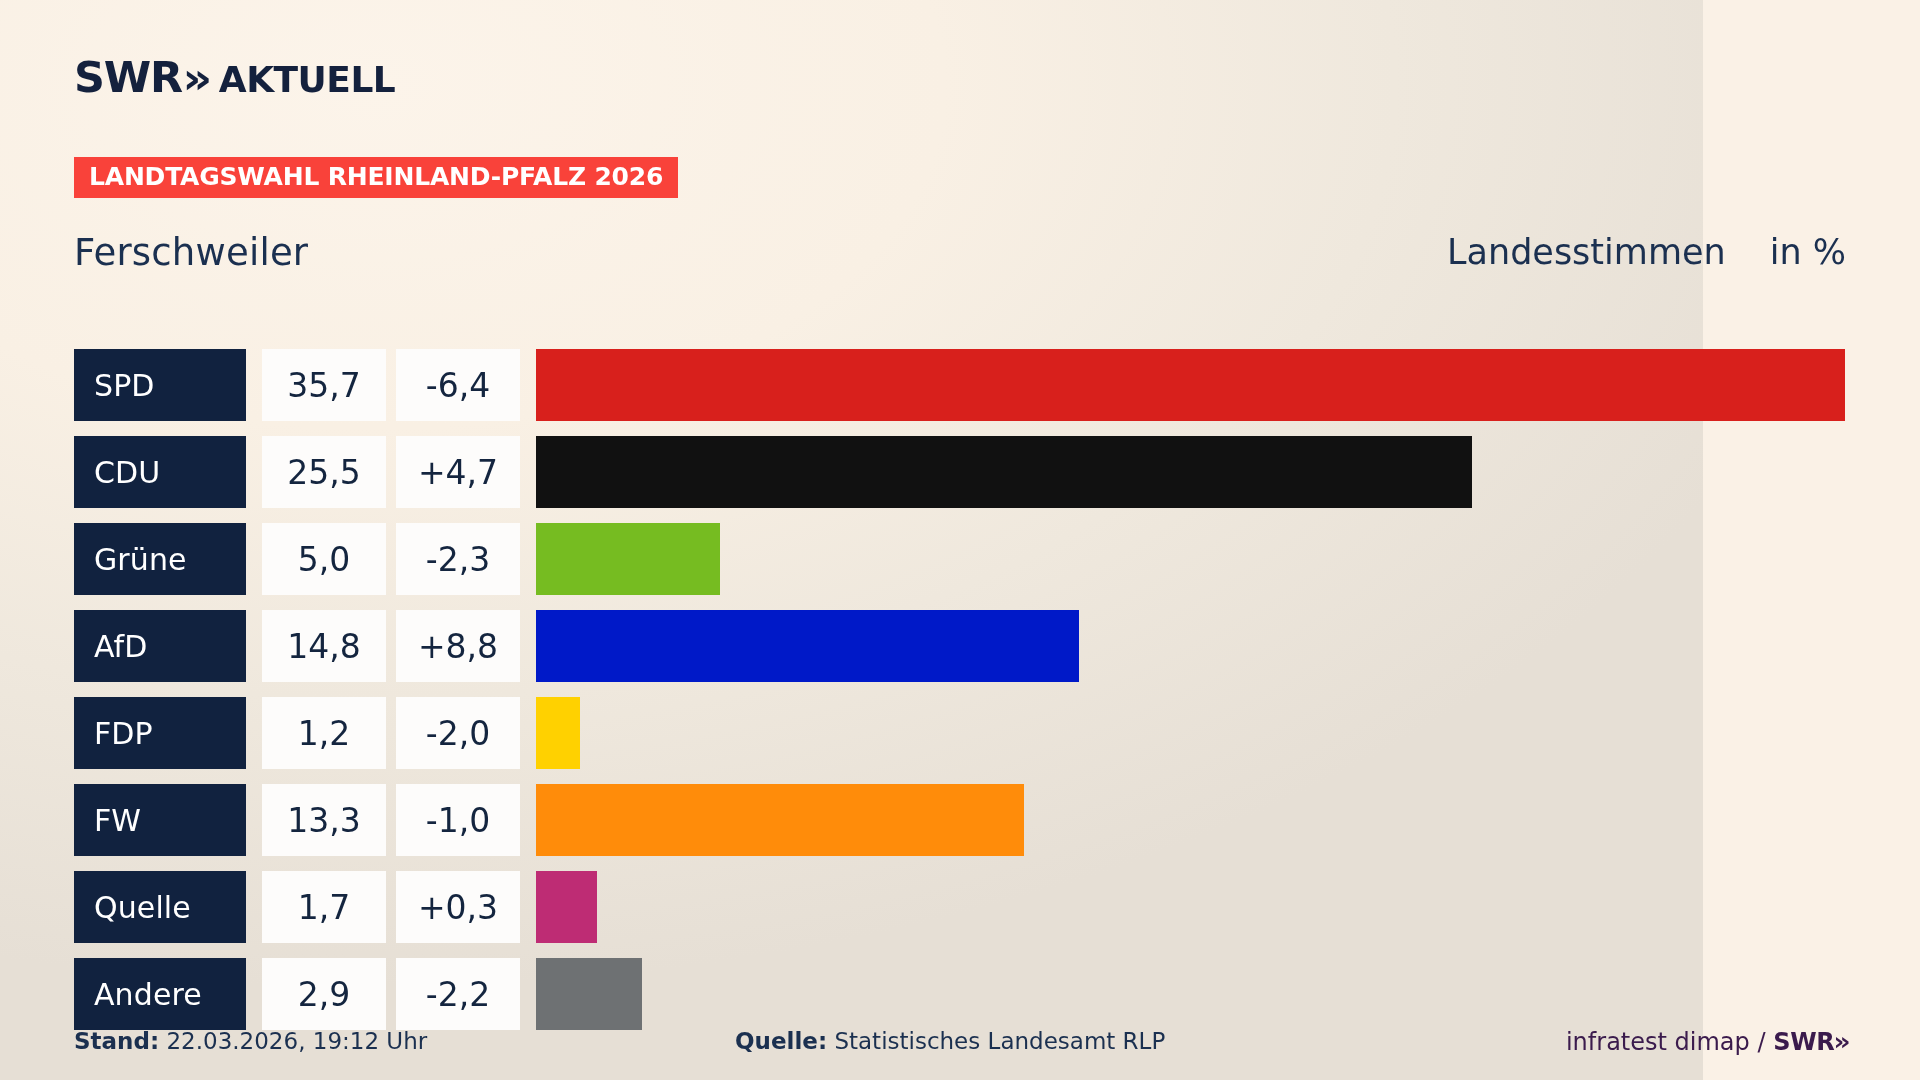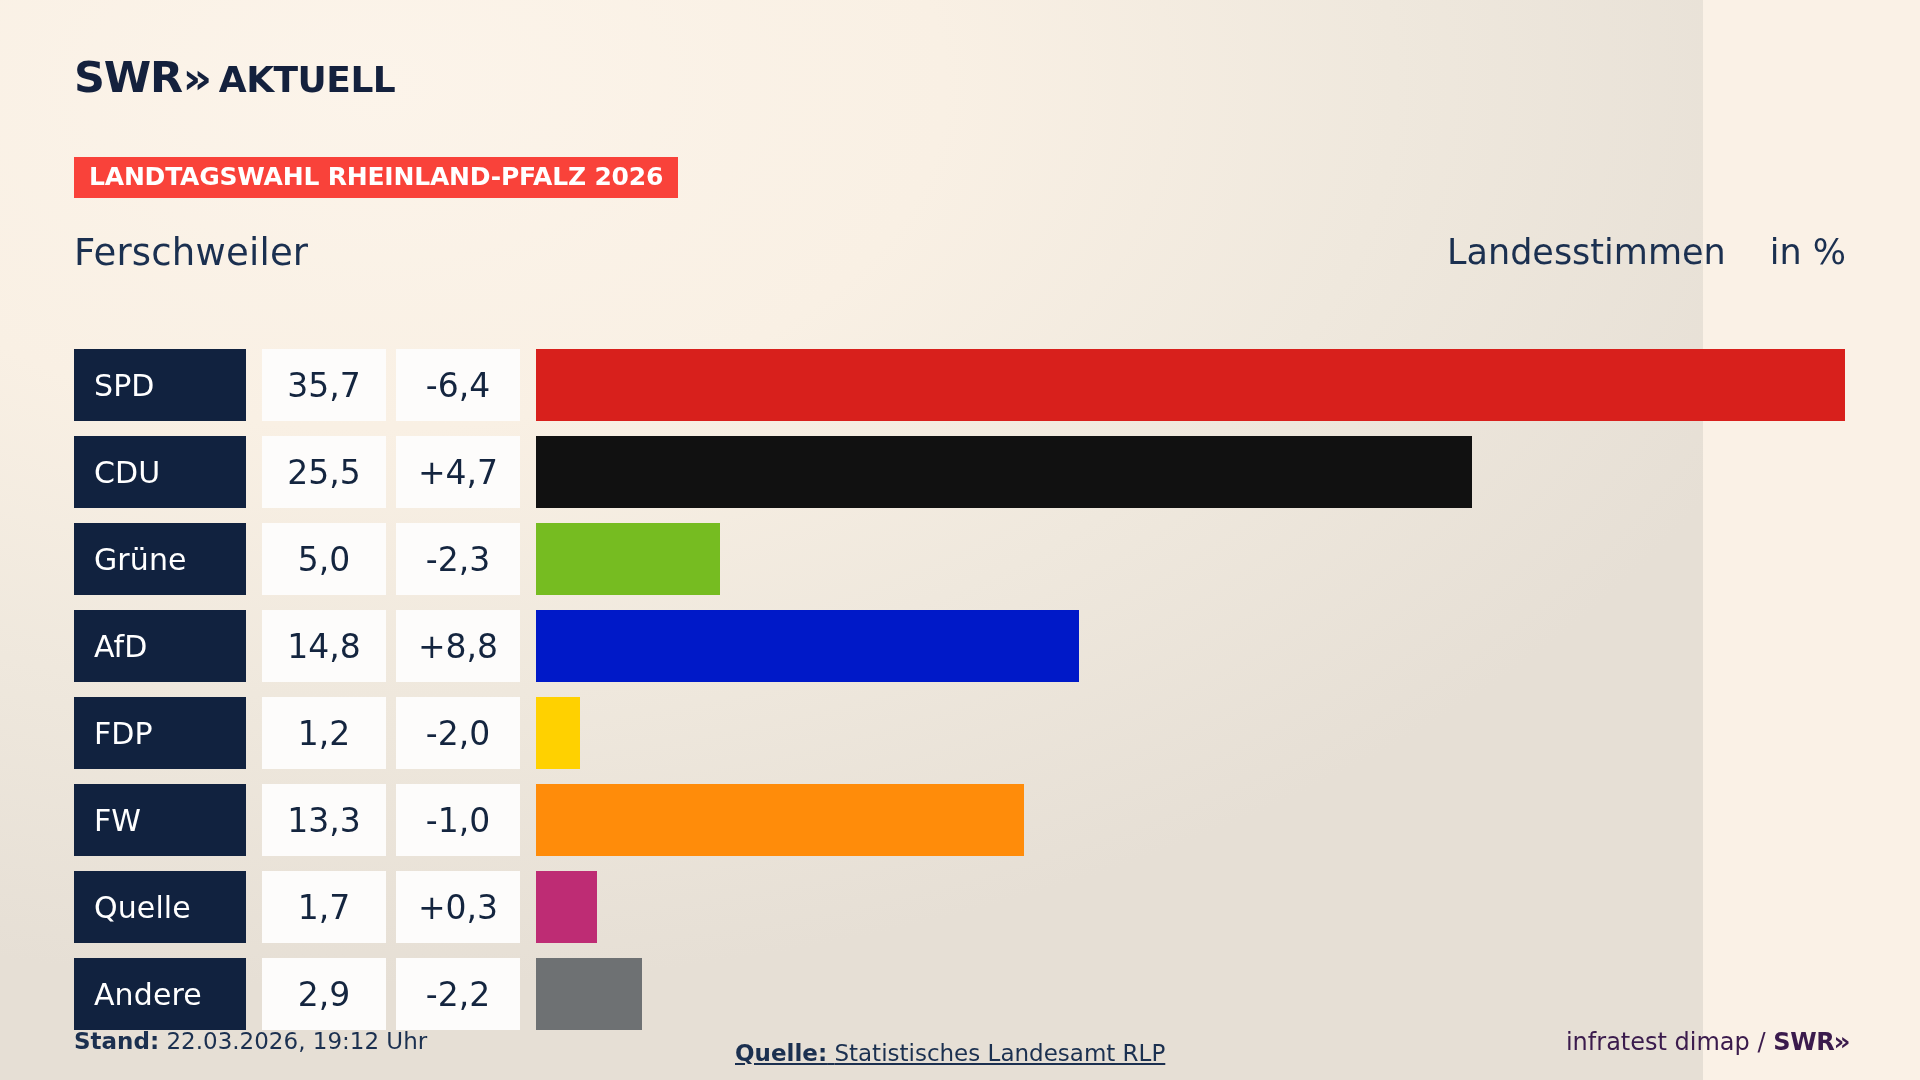--- a/index.html
+++ b/index.html
@@ -155,23 +155,22 @@
   }
   .foot-left {
     position: absolute;
     left: 74px;
     top: 0;
     white-space: nowrap;
   }
   .foot-mid {
     position: absolute;
     left: 735px;
-    top: 12px;
+    top: 0;
     white-space: nowrap;
-    text-decoration: underline;
   }
   .foot-right {
     position: absolute;
     right: 74px;
     top: 0;
     white-space: nowrap;
     color: #3b1b4d;
     font-size: 24px;
   }
   .foot-b { font-weight: bold; margin-top: 13px; }

